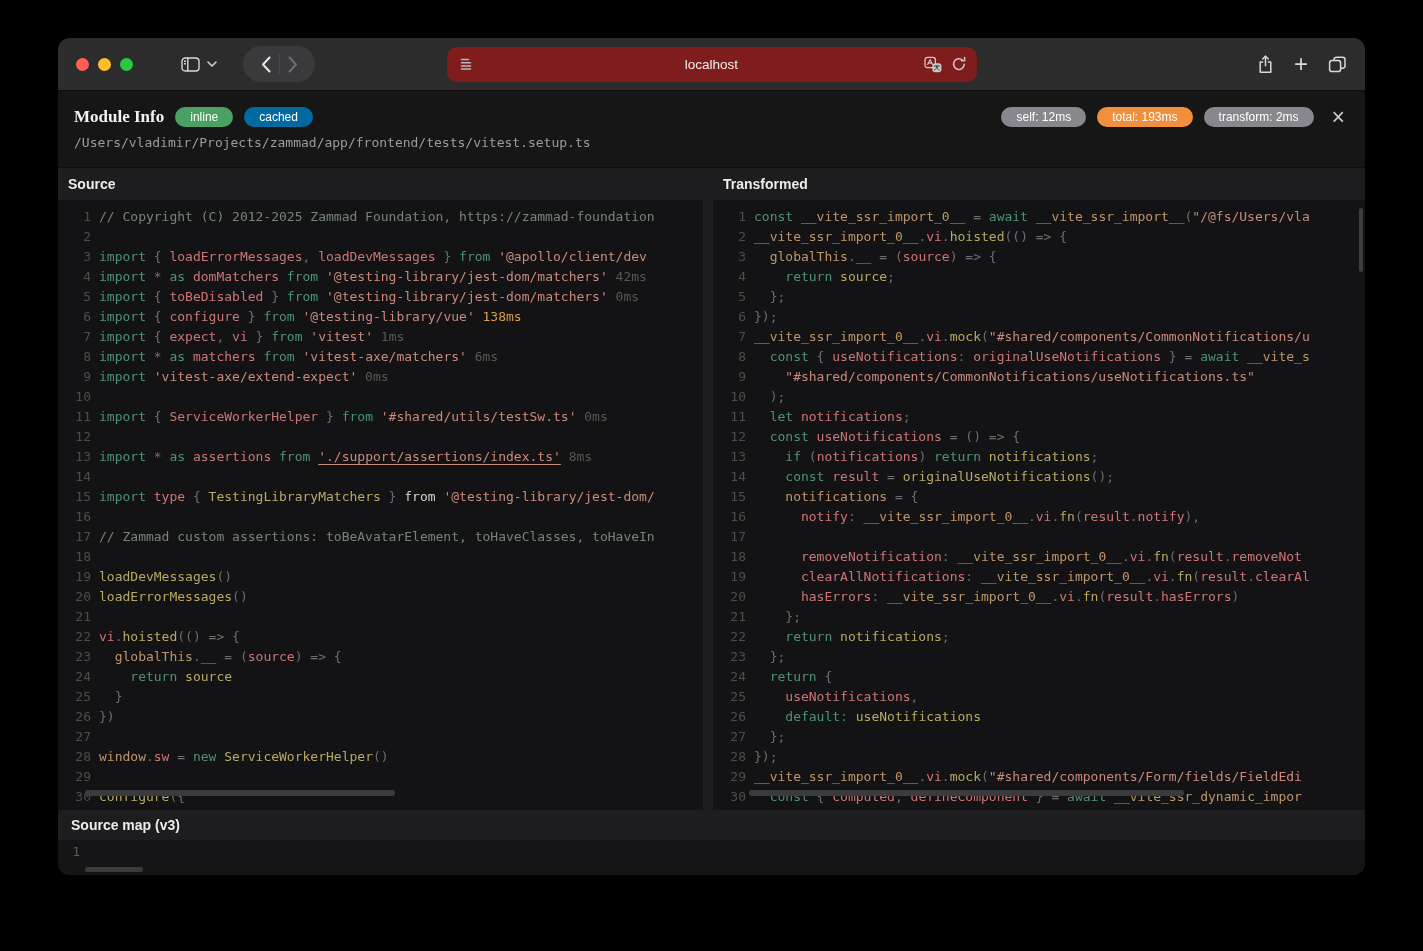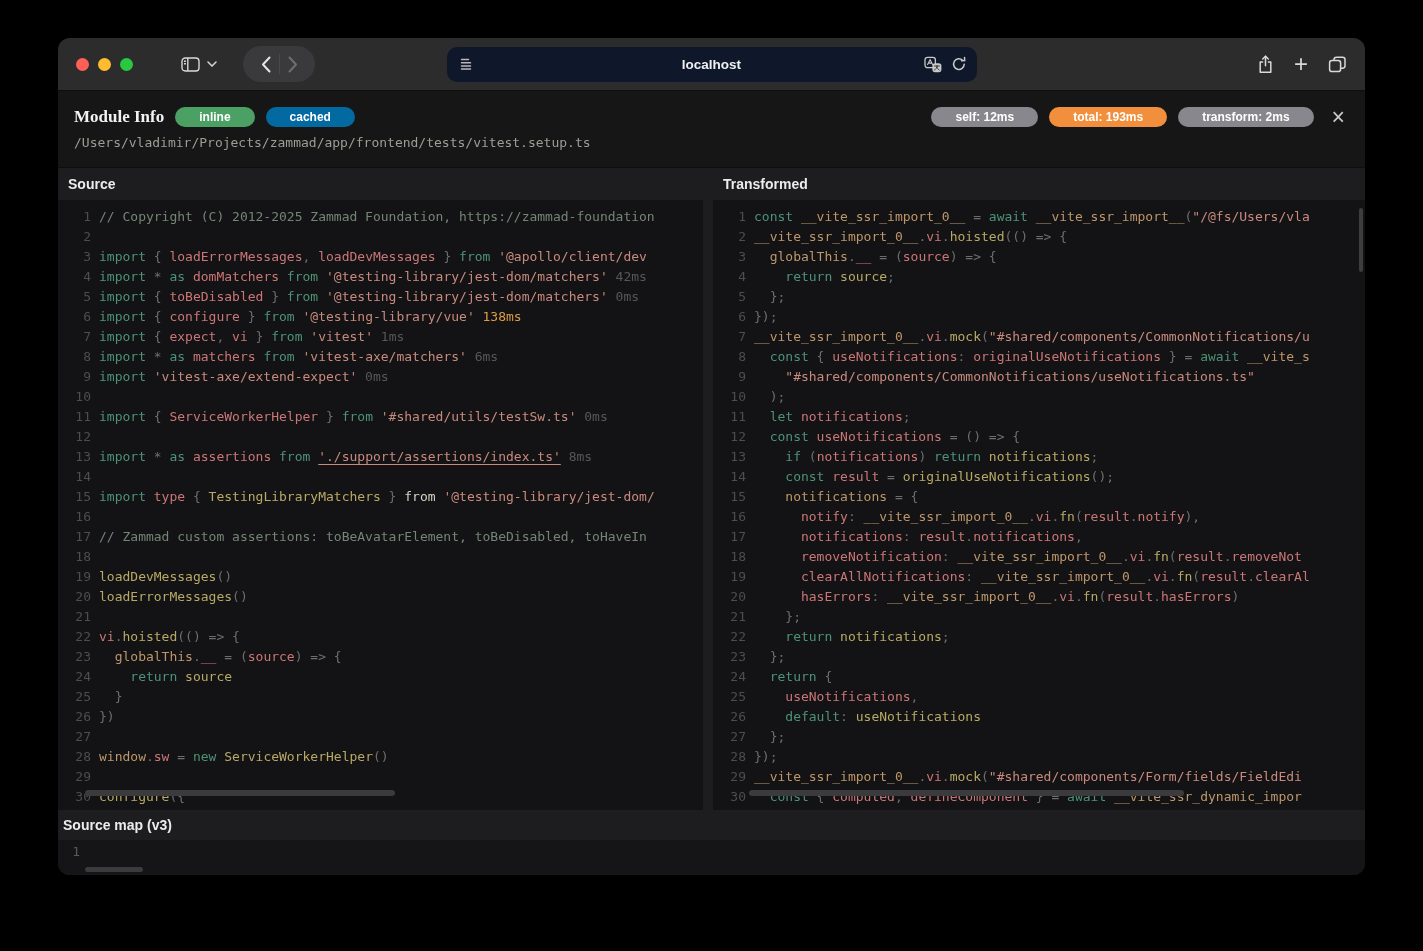--- a/index.html
+++ b/index.html
@@ -12,34 +12,34 @@
   .toolbar{flex:0 0 52px;background:#2c2c2c;border-bottom:1px solid #0e0e0e;display:flex;
            align-items:center;position:relative;}
   .lights{display:flex;align-items:center;padding-left:18px;}
   .tl{width:13px;height:13px;border-radius:50%;margin-right:9px;display:inline-block;}
   .pill{height:36px;background:#3a3a3c;border-radius:9px;display:flex;align-items:center;
         justify-content:center;}
   .pill.sidebar{width:62px;margin-left:26px;gap:7px;}
   .pill.nav{width:72px;margin-left:13px;border-radius:18px;gap:0;}
   .navdiv{width:1px;height:20px;background:#4a4a4c;margin:0 7px;}
   .addr{position:absolute;left:50%;transform:translateX(-50%);width:530px;height:35px;
-        background:#0f172a;border-radius:10px;font-weight:bold;}
+        background:#7f1d1d;border-radius:10px;}
   .addr .url{position:absolute;inset:0;text-align:center;line-height:35px;color:#f0f0f0;
         font-size:13.5px;}
   .addr .licon{position:absolute;left:11px;top:9px;}
   .addr .ricons{position:absolute;right:10px;top:9px;display:flex;gap:9px;}
   .tbright{position:absolute;right:18px;top:0;height:52px;display:flex;align-items:center;gap:20px;}
   .tbbtn{background:none;border:none;padding:0;cursor:pointer;display:flex;align-items:center;}
   .plusbtn{color:#d9d9d9;font-size:24px;font-weight:400;line-height:20px;}
   svg{display:block;}
   
   .modinfo{flex:0 0 76px;box-sizing:border-box;padding:16px 20px 0 16px;}
   .mi-row{display:flex;align-items:center;}
   .mi-title{font-size:17px;font-weight:bold;color:#f2f2f2;font-family:Liberation Serif, serif;}
-  .badge{border-radius:999px;padding:3px 24px;font-size:12px;font-weight:bold;color:#fff;
+  .badge{border-radius:999px;padding:3px 15px;font-size:12px;font-weight:normal;color:#fff;
          margin-left:11px;white-space:nowrap;}
   .spacer{flex:1;}
   .closex{background:none;border:none;color:#c9c9c9;font-size:23px;line-height:18px;
           margin-left:18px;padding:0;cursor:pointer;}
   .path{margin-top:8px;font-family:"DejaVu Sans Mono",monospace;font-size:13px;color:#9d9d96;}
   
   .panels{flex:1;min-height:0;display:flex;background:#1d1d1f;border-top:1px solid #0e0e0e;}
   .panel{display:flex;flex-direction:column;min-width:0;}
   .panel.srcp{flex:0 0 645px;}
   .vdiv{flex:0 0 10px;background:#1d1d1f;}
@@ -51,21 +51,21 @@
   .cl{display:flex;height:20px;}
   .ln{flex:0 0 33px;text-align:right;padding-right:8px;color:#4d4d4d;white-space:pre;}
   .ct{white-space:pre;}
   .tk-lk{text-decoration:underline;text-underline-offset:3px;cursor:pointer;}
   .hthumb{position:absolute;height:6px;border-radius:3px;background:#3b3b3d;bottom:10px;}
   .hthumb.src{left:27px;width:310px;}
   .hthumb.tr{left:36px;width:435px;}
   .vthumb{position:absolute;width:4px;border-radius:2px;background:#3d3d3f;right:2px;top:8px;height:64px;}
   
   .srcmap{flex:0 0 65px;background:#1d1d1f;display:flex;flex-direction:column;}
-  .smhead{flex:0 0 30px;line-height:30px;padding-left:5px;font-size:14px;font-weight:bold;color:#ececec;}
+  .smhead{flex:0 0 30px;line-height:30px;padding-left:13px;font-size:14px;font-weight:bold;color:#ececec;}
   .smbody{flex:1;background:#151517;position:relative;overflow:hidden;
           font-family:"DejaVu Sans Mono",monospace;font-size:13px;line-height:24px;}
   .smline{display:flex;white-space:pre;color:#8d8d86;}
   .smline .ln{flex:0 0 22px;color:#5a5a55;}
   .smthumb{position:absolute;left:27px;bottom:3px;width:58px;height:5px;border-radius:3px;background:#3b3b3d;}
 </style>
 <style>.tk-kw{color:#4d9375;}.tk-id{color:#cb7676;text-align:center;}.tk-str{color:#c98a7d;}.tk-fn{color:#b8a965;}.tk-var{color:#bd976a;}.tk-cm{color:#758575;}.tk-pn{color:#6e6e6e;}.tk-tm{color:#575757;}.tk-tmh{color:#dd9e45;}.tk-wh{color:#d6d2c4;}.tk-lk{color:#c98a7d;}</style></head>
 <body>
 
 <div class="window">
@@ -242,21 +242,21 @@
           <div class="cl">
             <span class="ln">15</span>
             <span class="ct"><span class="tk-kw">import</span><span class="tk-id"> type</span><span class="tk-pn"> { </span><span class="tk-fn">TestingLibraryMatchers</span><span class="tk-pn"> } </span><span class="tk-wh">from</span><span class="tk-str"> '@testing-library/jest-dom/</span></span>
           </div>
           <div class="cl">
             <span class="ln">16</span>
             <span class="ct"></span>
           </div>
           <div class="cl">
             <span class="ln">17</span>
-            <span class="ct"><span class="tk-cm">// Zammad custom assertions: toBeAvatarElement, toBeDisabled, toHaveIn</span></span>
+            <span class="ct"><span class="tk-cm">// Zammad custom assertions: toBeAvatarElement, toHaveClasses, toHaveIn</span></span>
           </div>
           <div class="cl">
             <span class="ln">18</span>
             <span class="ct"></span>
           </div>
           <div class="cl">
             <span class="ln">19</span>
             <span class="ct"><span class="tk-fn">loadDevMessages</span><span class="tk-pn">()</span></span>
           </div>
           <div class="cl">
@@ -372,21 +372,20 @@
           <div class="cl">
             <span class="ln">15</span>
             <span class="ct"><span class="tk-pn">    </span><span class="tk-var">notifications</span><span class="tk-pn"> = {</span></span>
           </div>
           <div class="cl">
             <span class="ln">16</span>
             <span class="ct"><span class="tk-pn">      </span><span class="tk-id">notify</span><span class="tk-pn">: </span><span class="tk-var">__vite_ssr_import_0__</span><span class="tk-pn">.</span><span class="tk-id">vi</span><span class="tk-pn">.</span><span class="tk-fn">fn</span><span class="tk-pn">(</span><span class="tk-id">result</span><span class="tk-pn">.</span><span class="tk-id">notify</span><span class="tk-pn">),</span></span>
           </div>
           <div class="cl">
             <span class="ln">17</span>
-            <span class="ct"><span class="tk-pn">      </span><span class="tk-id">notifications</span><span class="tk-pn">: </span><span class="tk-id">result</span><span class="tk-pn">.</span><span class="tk-id">notifications</span><span class="tk-pn">,</span></span>
           </div>
           <div class="cl">
             <span class="ln">18</span>
             <span class="ct"><span class="tk-pn">      </span><span class="tk-id">removeNotification</span><span class="tk-pn">: </span><span class="tk-var">__vite_ssr_import_0__</span><span class="tk-pn">.</span><span class="tk-id">vi</span><span class="tk-pn">.</span><span class="tk-fn">fn</span><span class="tk-pn">(</span><span class="tk-id">result</span><span class="tk-pn">.</span><span class="tk-id">removeNot</span></span>
           </div>
           <div class="cl">
             <span class="ln">19</span>
             <span class="ct"><span class="tk-pn">      </span><span class="tk-id">clearAllNotifications</span><span class="tk-pn">: </span><span class="tk-var">__vite_ssr_import_0__</span><span class="tk-pn">.</span><span class="tk-id">vi</span><span class="tk-pn">.</span><span class="tk-fn">fn</span><span class="tk-pn">(</span><span class="tk-id">result</span><span class="tk-pn">.</span><span class="tk-id">clearAl</span></span>
           </div>
           <div class="cl">

